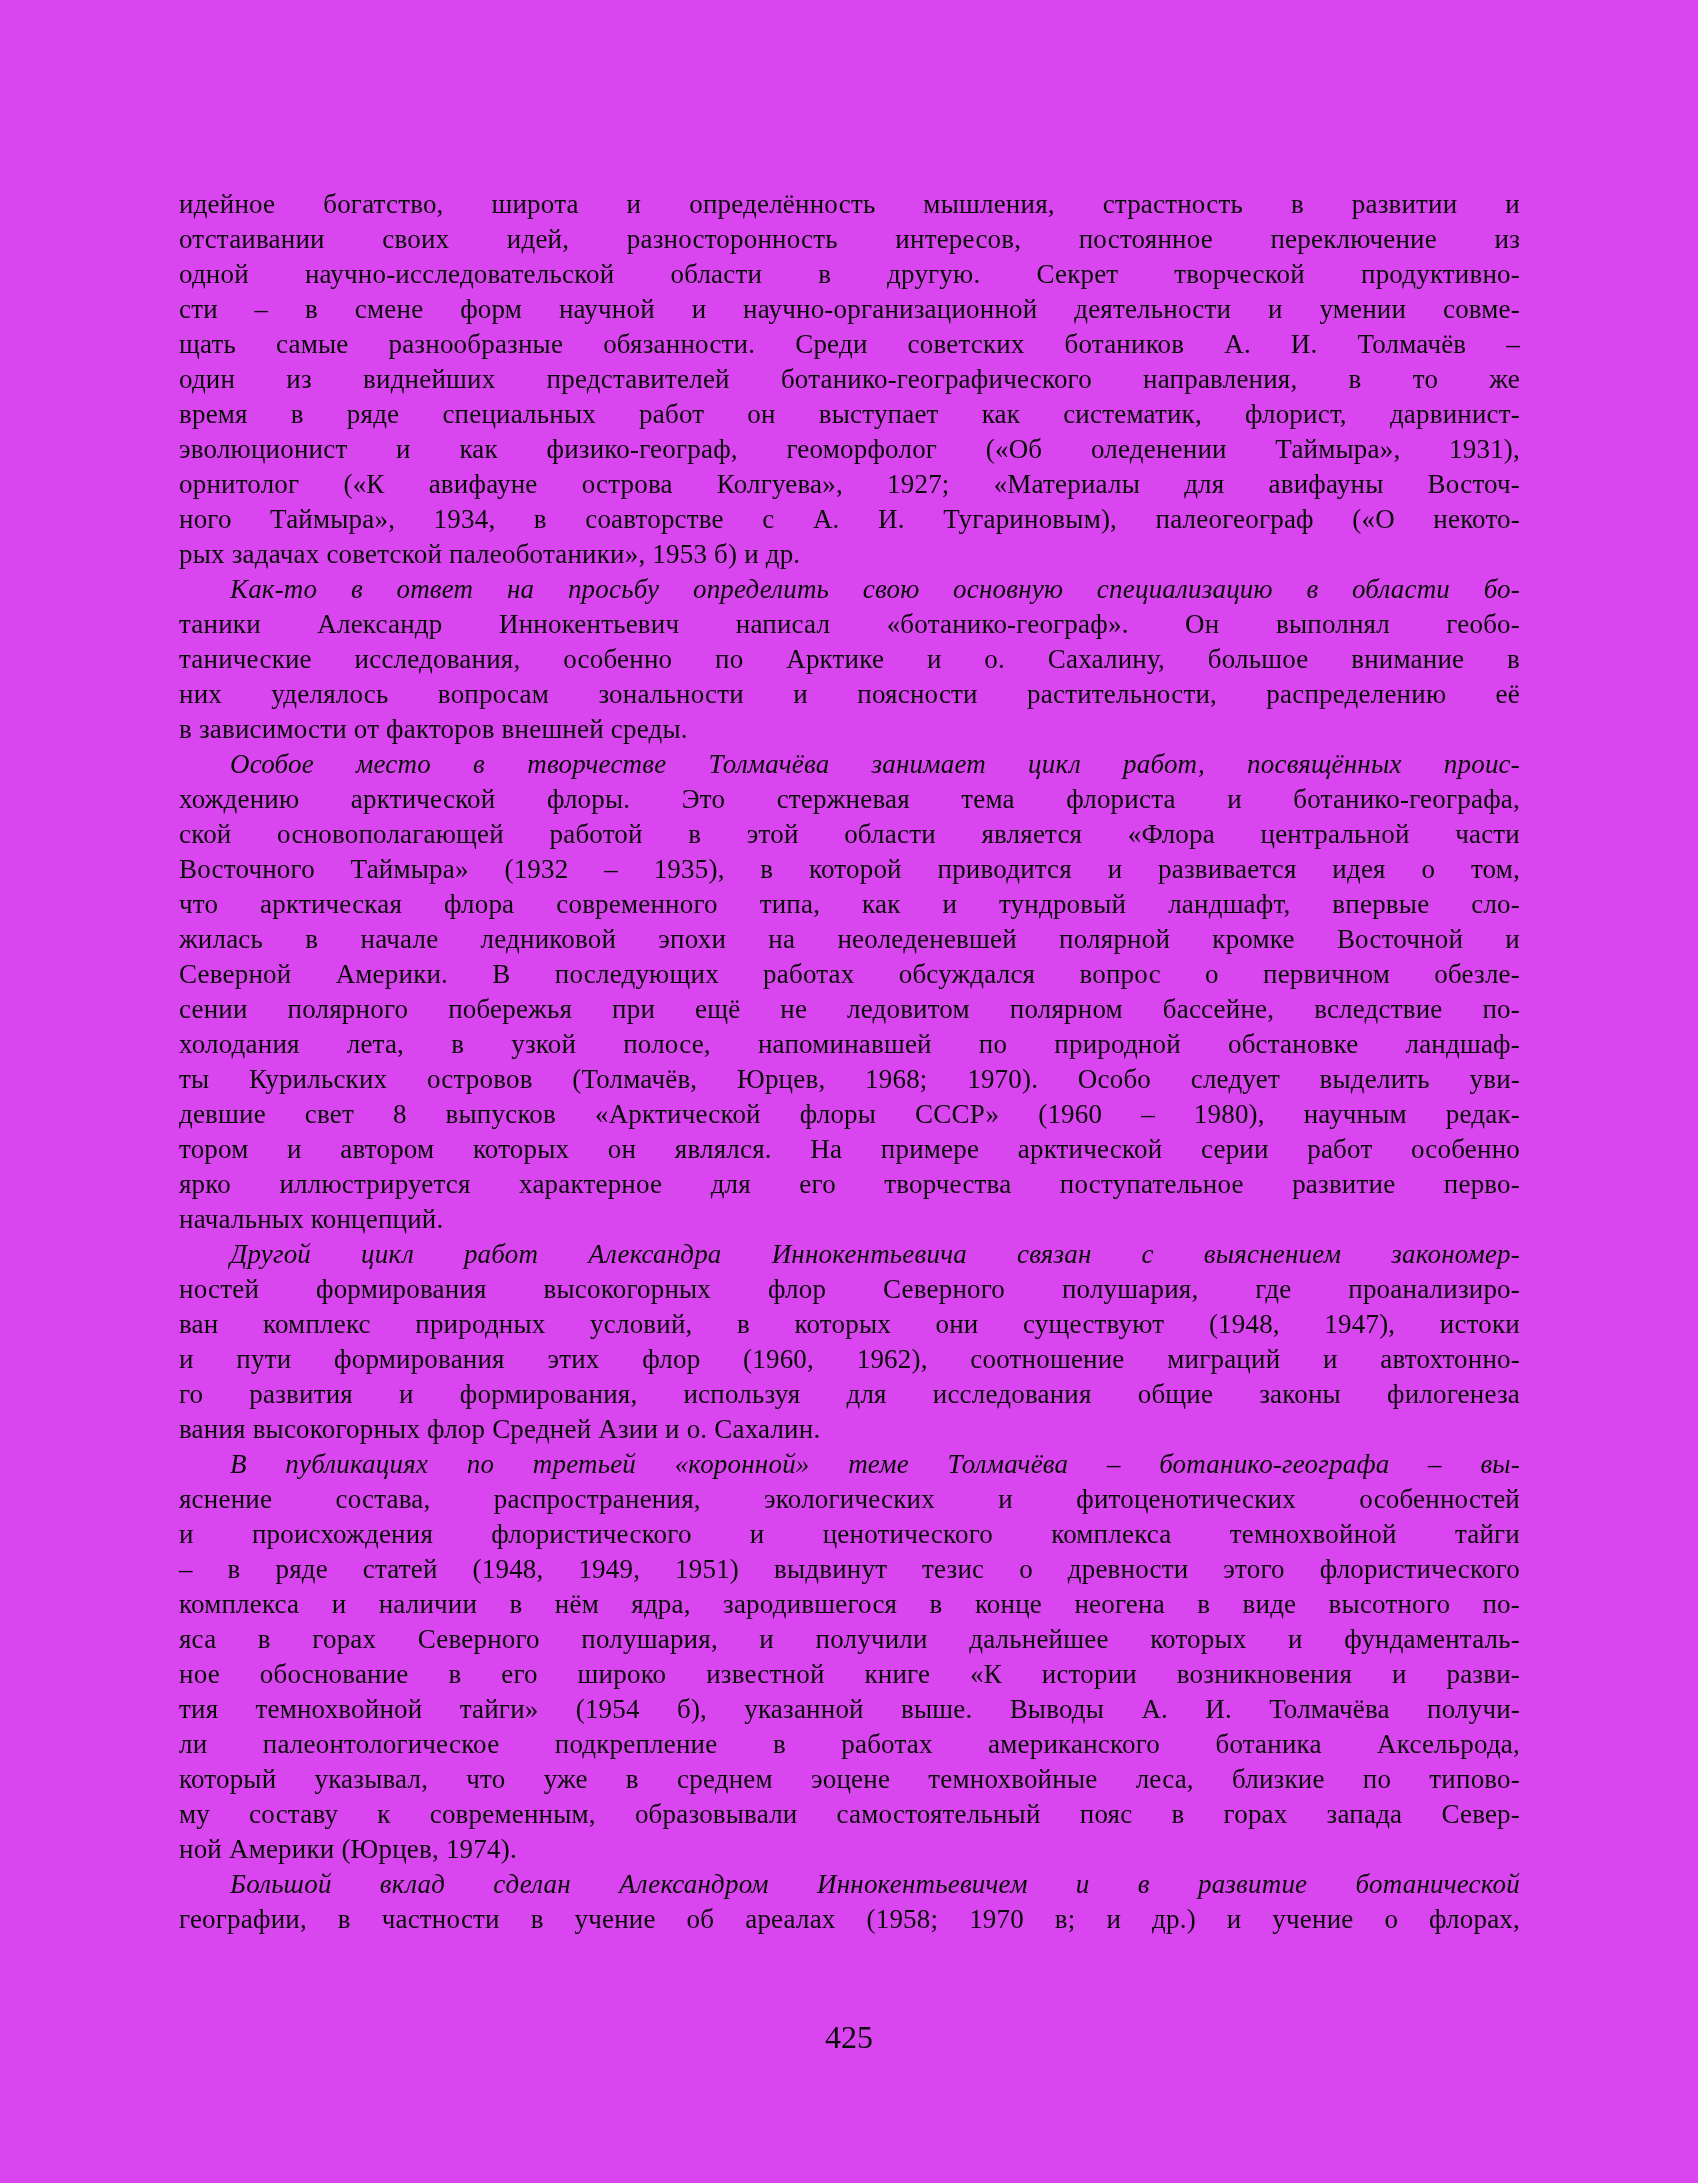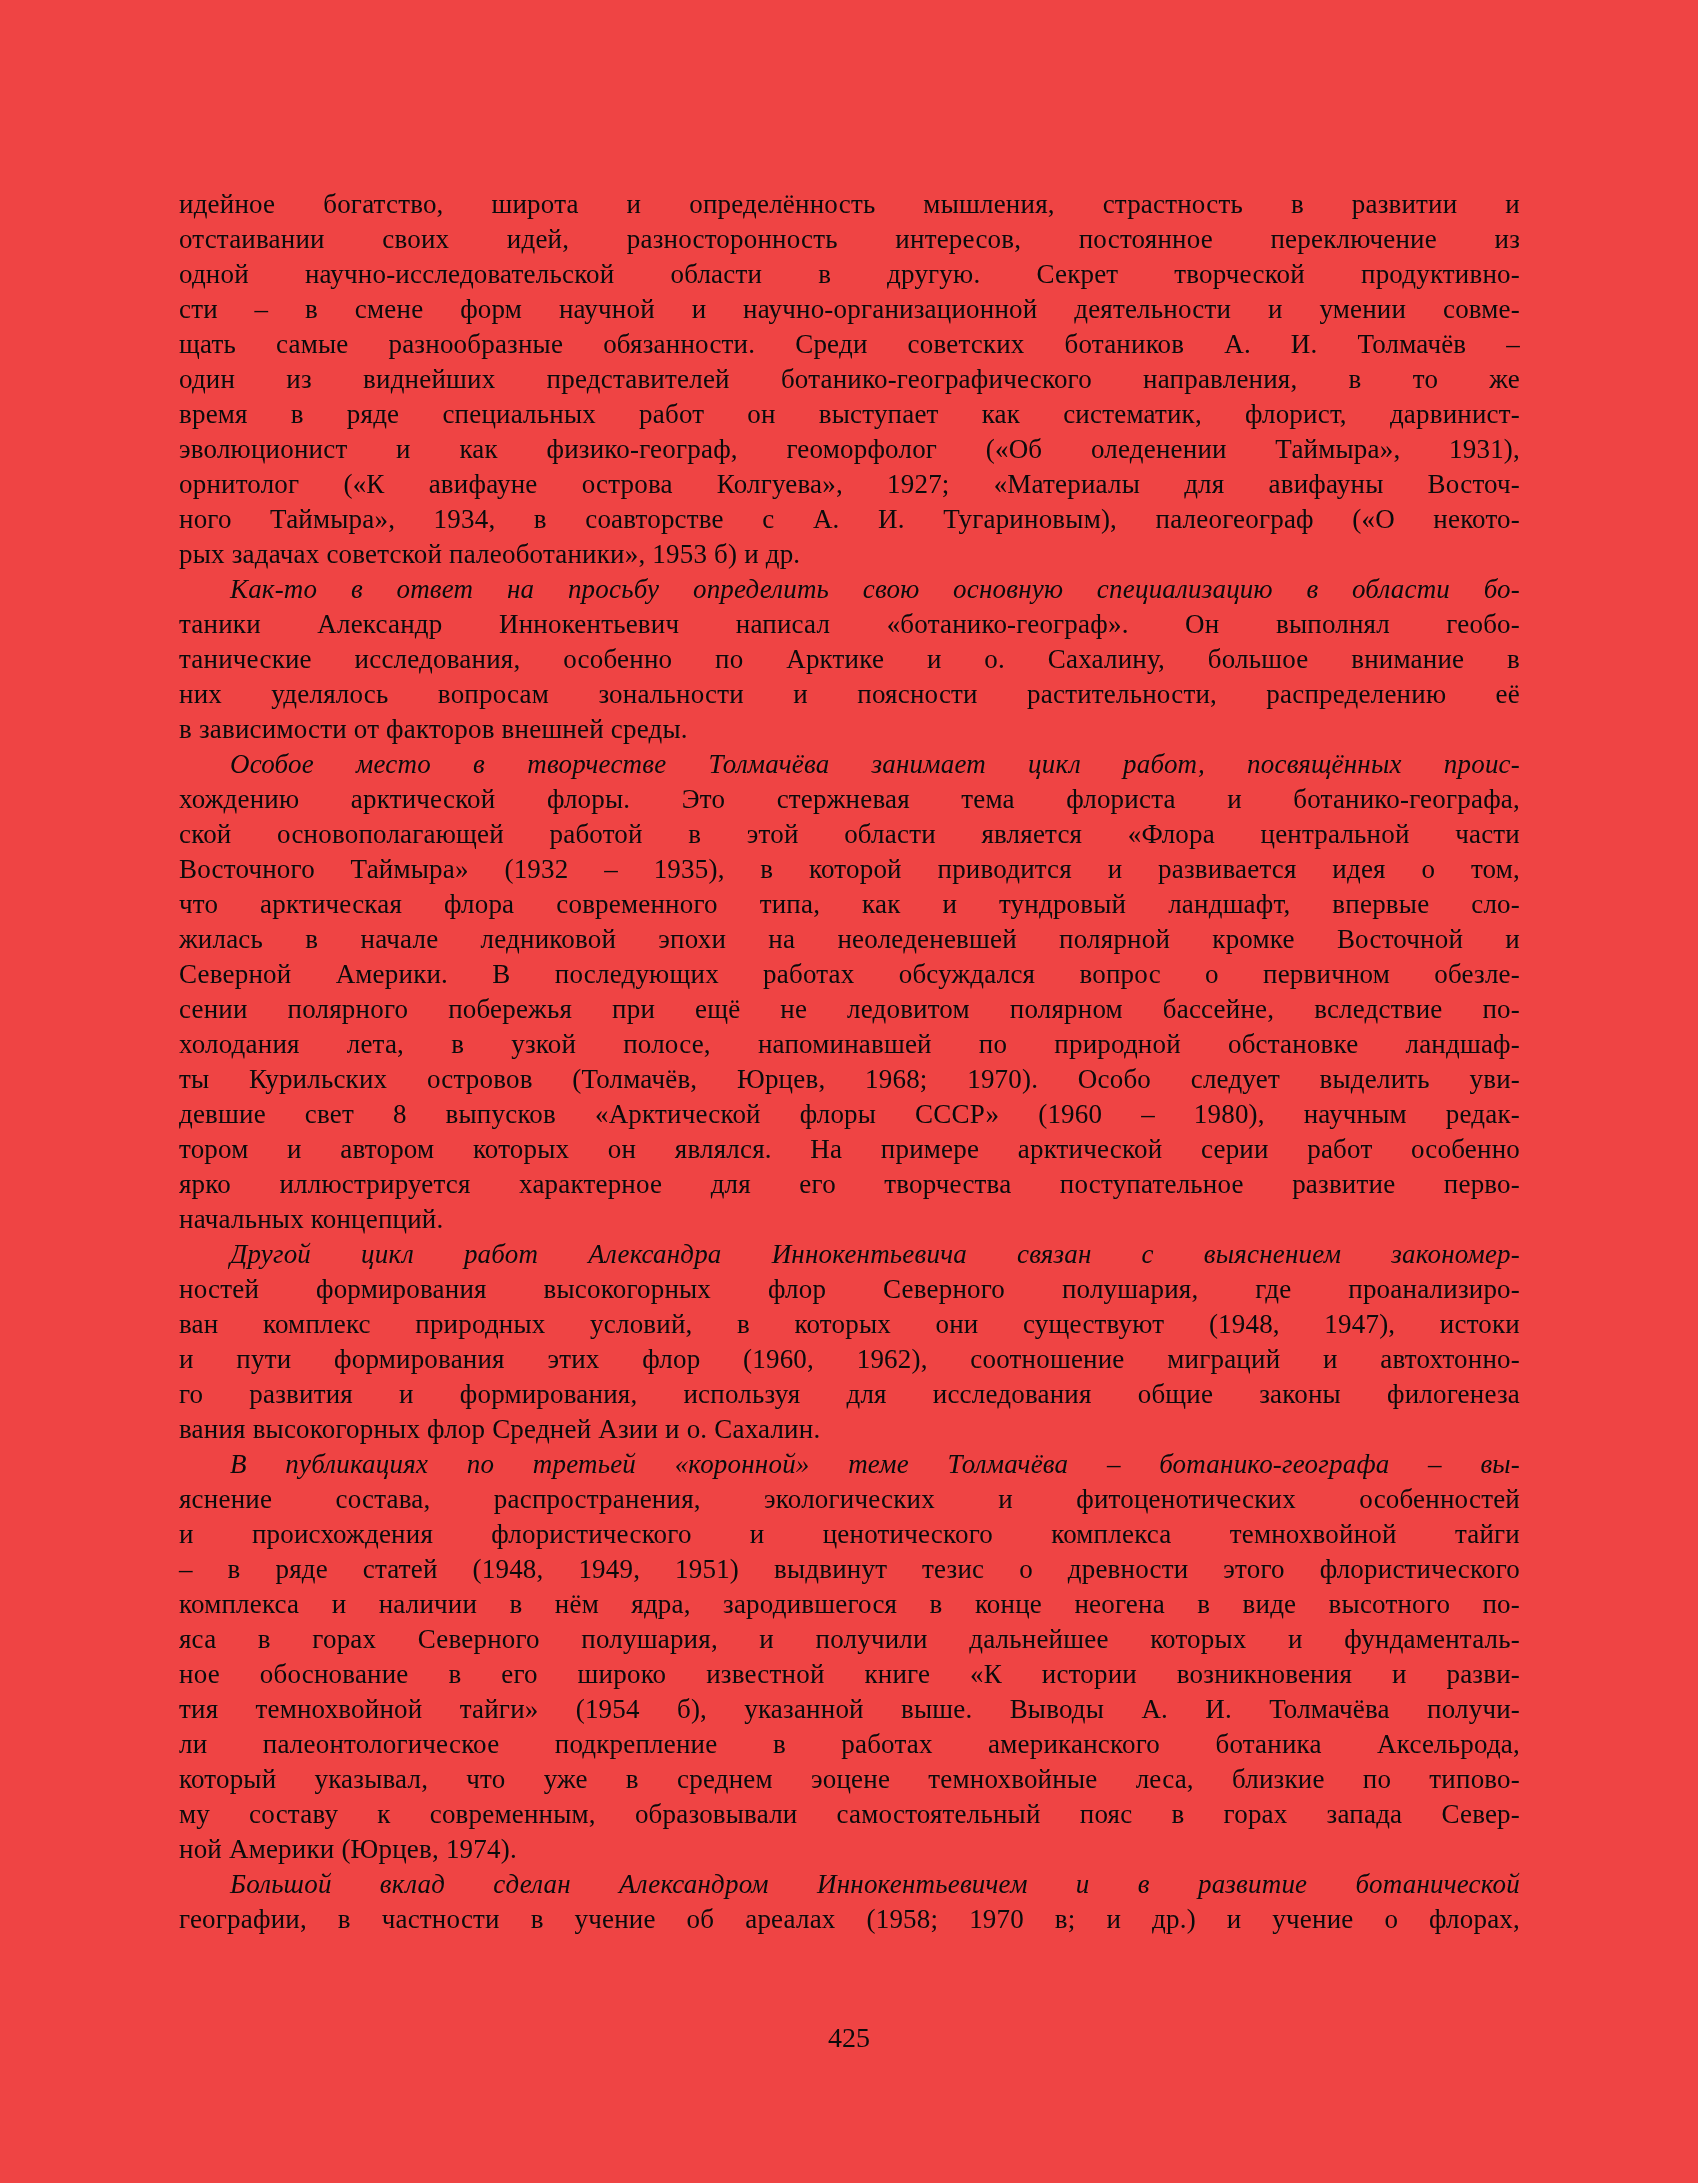--- a/index.html
+++ b/index.html
@@ -4,21 +4,21 @@
 <style>
   html, body {
     margin: 0;
     padding: 0;
     background: #ffffff;
   }
   .page {
     position: relative;
     width: 1698px;
     height: 2183px;
-    background: #ef4444;
+    background: #d946ef;
     font-family: "Liberation Serif", serif;
     color: #0b0b0b;
     overflow: hidden;
   }
   .text-block {
     position: absolute;
     left: 179px;
     top: 187px;
     width: 1341px;
   }
@@ -38,21 +38,21 @@
   .line.indent {
     text-indent: 51px;
     font-style: italic;
   }
   .page-number {
     position: absolute;
     top: 2020px;
     left: 0;
     width: 100%;
     text-align: center;
-    font-size: 28px;
+    font-size: 32px;
     line-height: 35px;
     font-family: "Liberation Serif", serif;
     color: #0b0b0b;
   }
 </style>
 </head>
 <body>
 
 <div class="page">
   <div class="text-block">

